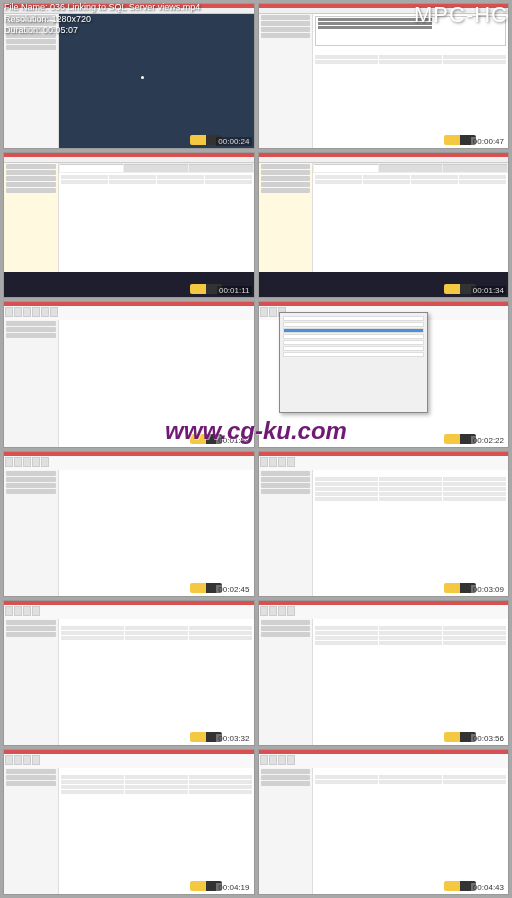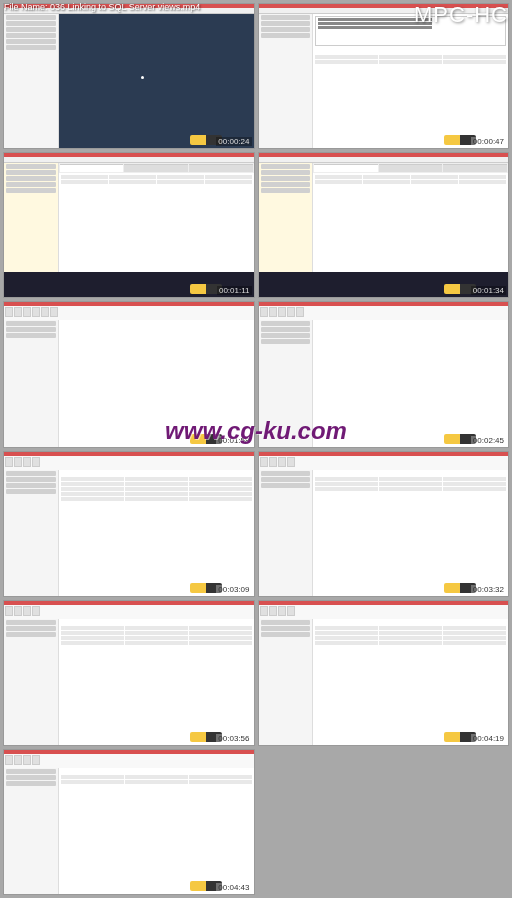--- a/index.html
+++ b/index.html
@@ -223,20 +223,28 @@
   </style>
 </head>
 <body>
 
 <div class="header">
   <div class="file-info">
     <div>
       <span>File Name:</span>
       <span>036 Linking to SQL Server views.mp4</span>
     </div>
+    <div>
+      <span>Resolution:</span>
+      <span>1280x720</span>
+    </div>
+    <div>
+      <span>Duration:</span>
+      <span>00:05:07</span>
+    </div>
   </div>
   <div class="mpc-logo">MPC-HC</div>
 </div>
 
 <div class="watermark-center">www.cg-ku.com</div>
 
 <div class="thumbnails-grid">
 
   <div class="thumb">
     <div class="thumb-title-bar"></div>
@@ -388,20 +396,45 @@
         <div class="thumb-sidebar-item"></div>
         <div class="thumb-sidebar-item"></div>
         <div class="thumb-sidebar-item"></div>
       </div>
       <div class="thumb-main"></div>
     </div>
     <div class="watermark-logo"></div>
     <div class="thumb-timestamp">00:01:58</div>
   </div>
 
+  <div class="thumb">
+    <div class="thumb-title-bar"></div>
+    <div class="thumb-toolbar">
+      <div class="toolbar-btn"></div>
+      <div class="toolbar-btn"></div>
+      <div class="toolbar-btn"></div>
+    </div>
+    <div class="thumb-content">
+      <div class="thumb-main">
+        <div class="popup-dialog">
+          <div class="popup-list">
+            <div class="popup-item"></div>
+            <div class="popup-item"></div>
+            <div class="popup-item selected"></div>
+            <div class="popup-item"></div>
+            <div class="popup-item"></div>
+            <div class="popup-item"></div>
+            <div class="popup-item"></div>
+          </div>
+        </div>
+      </div>
+    </div>
+    <div class="watermark-logo"></div>
+    <div class="thumb-timestamp">00:02:22</div>
+  </div>
 
   <div class="thumb">
     <div class="thumb-title-bar"></div>
     <div class="thumb-toolbar">
       <div class="toolbar-btn"></div>
       <div class="toolbar-btn"></div>
       <div class="toolbar-btn"></div>
       <div class="toolbar-btn"></div>
       <div class="toolbar-btn"></div>
     </div>

